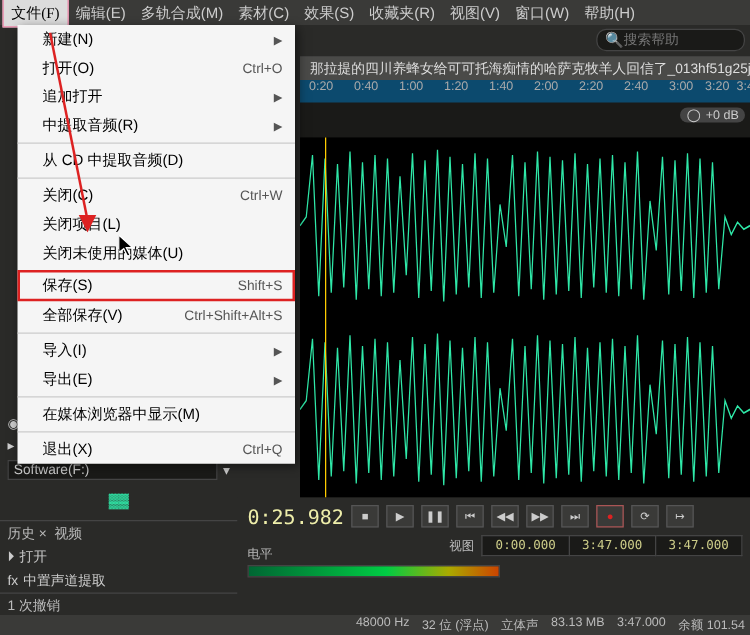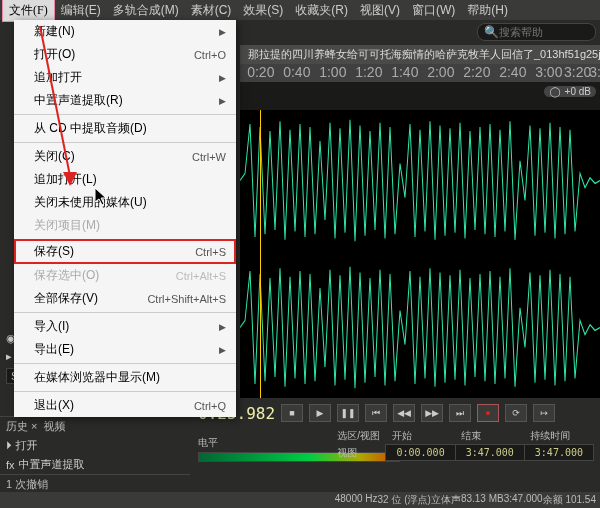--- a/index.html
+++ b/index.html
@@ -6,21 +6,21 @@
   body { background: #2a2a28; font-family: "Microsoft YaHei", Arial, sans-serif; font-size: 12px; color: #ccc; width: 600px; height: 508px; overflow: hidden; position: relative; }
   .menubar { display: flex; background: #3a3a38; height: 20px; align-items: center; padding-left: 2px; }
   .menubar .item { padding: 2px 6px; cursor: pointer; }
   .menubar .item.active { background: #dcdcdc; color: #000; border: 1px solid #e8a; font-family: Liberation Serif, serif; }
   .toolbar { display: flex; justify-content: flex-end; align-items: center; background: #2a2a28; height: 24px; padding-right: 4px; gap: 4px; }
   .search-box { display: flex; align-items: center; background: #1a1a18; border: 1px solid #444; border-radius: 8px; padding: 1px 6px; }
   .search-box input { background: transparent; border: none; color: #ccc; outline: none; width: 90px; font-size: 11px; font-family: Liberation Serif, serif; }
   .tabstrip { display: flex; align-items: center; background: #2a2a28; height: 20px; font-size: 11px; padding-left: 240px; overflow: hidden; white-space: nowrap; }
   .tab { background: #4a4a48; padding: 2px 8px; color: #ddd; }
   .editor-area { position: absolute; left: 240px; right: 0; top: 64px; bottom: 110px; background: #1a1a18; }
-  .timeline { height: 18px; background: #404040; display: flex; font-size: 14px; color: #aaa; position: relative; }
+  .timeline { height: 18px; background: #0c4a6e; display: flex; font-size: 10px; color: #aaa; position: relative; }
   .timeline .tick { position: absolute; }
   .wave-wrap { position: absolute; top: 46px; bottom: 0; left: 0; right: 0; background: #000; }
   .wave-half { position: absolute; left: 0; right: 0; height: 49%; overflow: hidden; }
   .wave-half.up { top: 0; } .wave-half.dn { bottom: 0; }
   .wave-svg { width: 100%; height: 100%; }
   .playhead { position: absolute; top: 46px; bottom: 0; width: 1px; background: #ffcc00; left: 20px; }
   .vol-chip { position: absolute; right: 4px; top: 22px; background: #444; border-radius: 8px; padding: 0 5px; font-size: 10px; display: flex; align-items: center; gap: 4px; }
 
   .dropdown { position: absolute; left: 14px; top: 20px; width: 222px; background: #f5f5f5; color: #000; box-shadow: 2px 2px 8px rgba(0,0,0,.5); z-index: 20; }
   .dropdown .mi { display: flex; justify-content: space-between; align-items: center; padding: 3px 10px 3px 20px; position: relative; }
@@ -42,21 +42,21 @@
   .tbtn { width: 22px; height: 18px; background: #3a3a38; border: 1px solid #555; display: flex; align-items: center; justify-content: center; font-size: 9px; cursor: pointer; }
   .tbtn.rec { color: #d22; border: 1px solid #a55; }
   .meter { position: absolute; left: 8px; top: 38px; right: 200px; height: 20px; }
   .meter-label { font-size: 10px; color: #bbb; }
   .meter-bar { height: 10px; background: linear-gradient(to right,#063,#0c4 55%,#aa0 80%,#c40); border: 1px solid #444; margin-top: 2px; }
   .seltable { position: absolute; right: 6px; top: 30px; font-size: 10px; }
   .seltable table { border-collapse: collapse; }
   .seltable td { padding: 1px 6px; color: #bbb; }
   .seltable td.val { background: #1a1a18; color: #cc8; font-family: monospace; padding: 1px 10px; border: 1px solid #444; }
   .status { position: absolute; bottom: 0; left: -190px; right: 0; height: 16px; background: #3a3a38; display: flex; align-items: center; justify-content: space-between; font-size: 10px; padding: 0 4px; }
-  .status .r { display: flex; color: #bbb; }
+  .status .r { display: flex; gap: 10px; color: #bbb; }
 
   .cursor-svg { position: absolute; left: 95px; top: 188px; z-index: 30; pointer-events: none; }
   .red-arrow { position: absolute; left: 30px; top: 26px; width: 60px; height: 160px; z-index: 25; pointer-events: none; }
 </style>
 </head>
 <body>
 
 <div class="menubar">
   <div class="item active">文件(F)</div>
   <div class="item">编辑(E)</div>
@@ -122,46 +122,39 @@
     </div>
   <div class="mi">
       <span>打开(O)</span>
       <span class="hk">Ctrl+O</span>
     </div>
   <div class="mi">
       <span>追加打开</span>
       <span class="caret">▶</span>
     </div>
   <div class="mi">
-      <span>中置声道提取(R)</span>
+      <span>中提取音频(R)</span>
       <span class="caret">▶</span>
     </div>
   <div class="mi sep">
       <span>从 CD 中提取音频(D)</span>
     </div>
   <div class="mi sep">
       <span>关闭(C)</span>
       <span class="hk">Ctrl+W</span>
     </div>
   <div class="mi">
-      <span>追加打开(L)</span>
+      <span>关闭项目(L)</span>
     </div>
   <div class="mi">
       <span>关闭未使用的媒体(U)</span>
-    </div>
-  <div class="mi dis">
-      <span>关闭项目(M)</span>
     </div>
   <div class="mi sep hl">
       <span>保存(S)</span>
-      <span class="hk">Ctrl+S</span>
-    </div>
-  <div class="mi dis">
-      <span>保存选中(O)</span>
-      <span class="hk">Ctrl+Alt+S</span>
+      <span class="hk">Shift+S</span>
     </div>
   <div class="mi">
       <span>全部保存(V)</span>
       <span class="hk">Ctrl+Shift+Alt+S</span>
     </div>
   <div class="mi sep">
       <span>导入(I)</span>
       <span class="caret">▶</span>
     </div>
   <div class="mi">
@@ -231,26 +224,20 @@
     <div class="tbtn">⟳</div>
     <div class="tbtn">↦</div>
   </div>
   <div class="meter">
     <div class="meter-label">电平</div>
     <div class="meter-bar"></div>
   </div>
   <div class="seltable">
     <table>
       <tbody>
-          <tr>
-            <td>选区/视图</td>
-          <td>开始</td>
-          <td>结束</td>
-          <td>持续时间</td>
-          </tr>
       <tr>
             <td>视图</td>
           <td class="val">0:00.000</td>
           <td class="val">3:47.000</td>
           <td class="val">3:47.000</td>
           </tr>
     </tbody>
       </table>
   </div>
   <div class="status">

